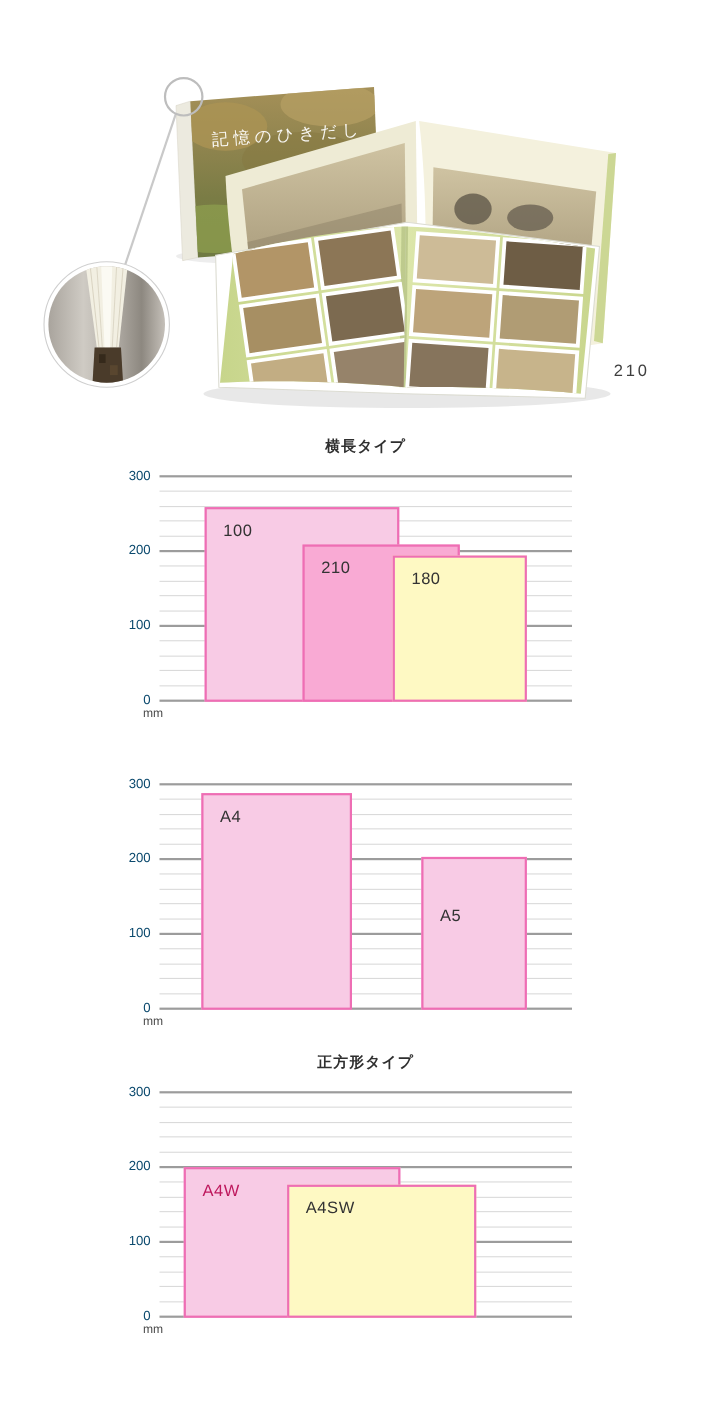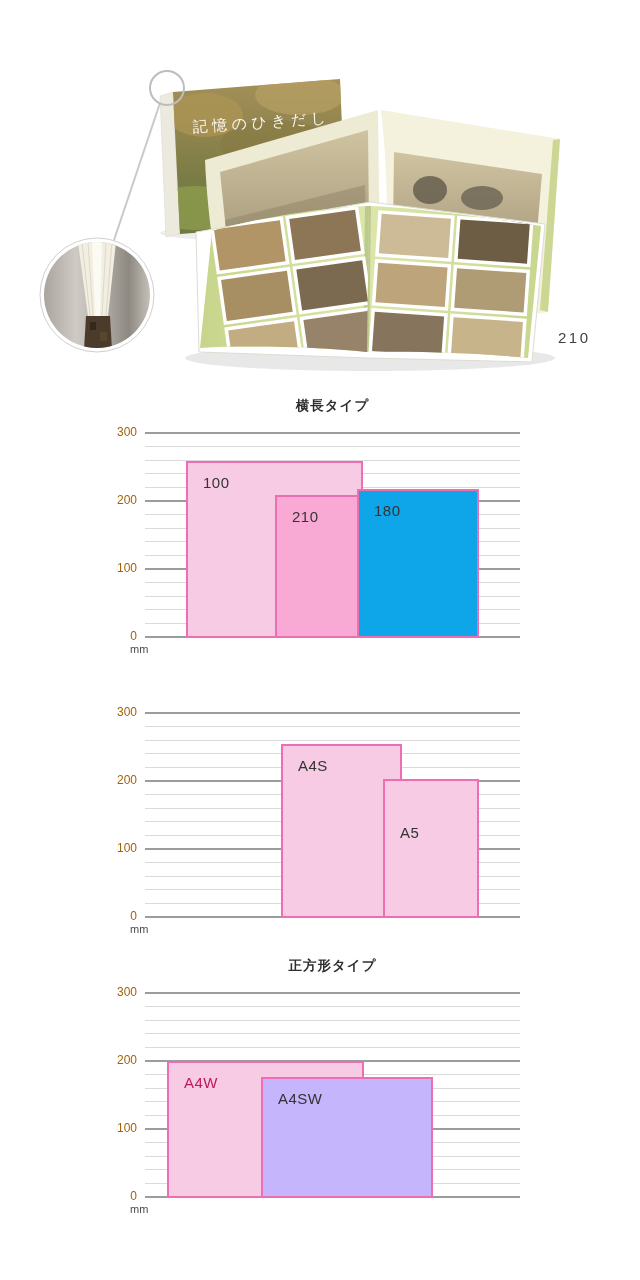--- a/index.html
+++ b/index.html
@@ -11,21 +11,21 @@
                 letter-spacing:2.5px;}
   .chart{position:absolute;left:0;width:640px;height:280px;}
   .chart-title{position:absolute;left:145px;top:7px;width:375px;margin:0;text-align:center;
                font-size:13.5px;font-weight:bold;color:#2f2f2f;letter-spacing:1px;}
   .plot{position:absolute;left:145px;top:43px;width:375px;height:204px;}
   .gridline{position:absolute;left:0;width:100%;}
   .gridline.minor{height:1px;background:#dadada;}
   .gridline.major{height:2px;background:#9c9c9c;}
   .bar{position:absolute;bottom:-1px;box-sizing:border-box;border:2px solid #ee6eb4;}
   .bar .lbl{position:absolute;left:15px;top:11px;font-size:15px;color:#333;letter-spacing:.5px;}
-  .ytick{position:absolute;left:95px;width:42px;text-align:right;font-size:12px;color:#a16207;}
+  .ytick{position:absolute;left:95px;width:42px;text-align:right;font-size:12px;color:#0c4a6e;}
   .unit{position:absolute;left:130px;font-size:11px;color:#4a4a4a;}
 </style>
 </head>
 <body>
 
 <div class="stage">
 
   <section class="hero">
     <svg width="640" height="390" viewBox="0 0 640 390">
       <defs>
@@ -165,21 +165,21 @@
         <div class="gridline minor" style="background: rgb(218, 218, 218); bottom: 162.7px;"></div>
         <div class="gridline minor" style="background: rgb(218, 218, 218); bottom: 176.3px;"></div>
         <div class="gridline minor" style="background: rgb(218, 218, 218); bottom: 189.9px;"></div>
         <div class="gridline major" style="background: rgb(156, 156, 156); bottom: 203px;"></div>
         <div class="bar" style="left: 41px; width: 176.8px; height: 176.8px; background: rgb(248, 203, 229); border-color: rgb(238, 110, 180);">
           <span class="lbl" style="color: rgb(51, 51, 51);">100</span>
         </div>
         <div class="bar" style="left: 130px; width: 142.8px; height: 142.8px; background: rgb(249, 170, 212); border-color: rgb(238, 110, 180);">
           <span class="lbl" style="color: rgb(51, 51, 51);">210</span>
         </div>
-        <div class="bar" style="left: 212px; width: 122.4px; height: 149px; background: #0ea5e9; border-color: rgb(238, 110, 180);">
+        <div class="bar" style="left: 212px; width: 122.4px; height: 133px; background: #fef9c3; border-color: rgb(238, 110, 180);">
           <span class="lbl" style="color: rgb(51, 51, 51);">180</span>
         </div>
       </div>
   <div class="ytick" style="top: 239px;">0</div>
       <div class="ytick" style="top: 171px;">100</div>
       <div class="ytick" style="top: 103px;">200</div>
       <div class="ytick" style="top: 35px;">300</div>
       <div class="unit" style="top: 253px;">mm</div>
     </section>
 
@@ -194,22 +194,22 @@
         <div class="gridline minor" style="background: rgb(218, 218, 218); bottom: 81.1px;"></div>
         <div class="gridline minor" style="background: rgb(218, 218, 218); bottom: 94.7px;"></div>
         <div class="gridline minor" style="background: rgb(218, 218, 218); bottom: 108.3px;"></div>
         <div class="gridline minor" style="background: rgb(218, 218, 218); bottom: 121.9px;"></div>
         <div class="gridline major" style="background: rgb(156, 156, 156); bottom: 135px;"></div>
         <div class="gridline minor" style="background: rgb(218, 218, 218); bottom: 149.1px;"></div>
         <div class="gridline minor" style="background: rgb(218, 218, 218); bottom: 162.7px;"></div>
         <div class="gridline minor" style="background: rgb(218, 218, 218); bottom: 176.3px;"></div>
         <div class="gridline minor" style="background: rgb(218, 218, 218); bottom: 189.9px;"></div>
         <div class="gridline major" style="background: rgb(156, 156, 156); bottom: 203px;"></div>
-        <div class="bar" style="left: 136px; width: 121.04px; height: 174.08px; background: rgb(248, 203, 229); border-color: rgb(238, 110, 180);">
-          <span class="lbl" style="color: rgb(51, 51, 51);">A4S</span>
+        <div class="bar" style="left: 38px; width: 137.36px; height: 197.2px; background: rgb(248, 203, 229); border-color: rgb(238, 110, 180);">
+          <span class="lbl" style="color: rgb(51, 51, 51);">A4</span>
         </div>
         <div class="bar" style="left: 238px; width: 95.88px; height: 139.4px; background: rgb(248, 203, 229); border-color: rgb(238, 110, 180);">
           <span class="lbl" style="color: rgb(51, 51, 51); margin-top: 32px;">A5</span>
         </div>
       </div>
   <div class="ytick" style="top: 239px;">0</div>
       <div class="ytick" style="top: 171px;">100</div>
       <div class="ytick" style="top: 103px;">200</div>
       <div class="ytick" style="top: 35px;">300</div>
       <div class="unit" style="top: 253px;">mm</div>
@@ -230,21 +230,21 @@
         <div class="gridline minor" style="background: rgb(218, 218, 218); bottom: 121.9px;"></div>
         <div class="gridline major" style="background: rgb(156, 156, 156); bottom: 135px;"></div>
         <div class="gridline minor" style="background: rgb(218, 218, 218); bottom: 149.1px;"></div>
         <div class="gridline minor" style="background: rgb(218, 218, 218); bottom: 162.7px;"></div>
         <div class="gridline minor" style="background: rgb(218, 218, 218); bottom: 176.3px;"></div>
         <div class="gridline minor" style="background: rgb(218, 218, 218); bottom: 189.9px;"></div>
         <div class="gridline major" style="background: rgb(156, 156, 156); bottom: 203px;"></div>
         <div class="bar" style="left: 22px; width: 197.2px; height: 137.36px; background: rgb(248, 203, 229); border-color: rgb(238, 110, 180);">
           <span class="lbl" style="color: #be185d;">A4W</span>
         </div>
-        <div class="bar" style="left: 116px; width: 172.04px; height: 121.04px; background: #c4b5fd; border-color: rgb(238, 110, 180);">
+        <div class="bar" style="left: 116px; width: 172.04px; height: 121.04px; background: #fef9c3; border-color: rgb(238, 110, 180);">
           <span class="lbl" style="color: rgb(51, 51, 51);">A4SW</span>
         </div>
       </div>
   <div class="ytick" style="top: 239px;">0</div>
       <div class="ytick" style="top: 171px;">100</div>
       <div class="ytick" style="top: 103px;">200</div>
       <div class="ytick" style="top: 35px;">300</div>
       <div class="unit" style="top: 253px;">mm</div>
     </section>
 

